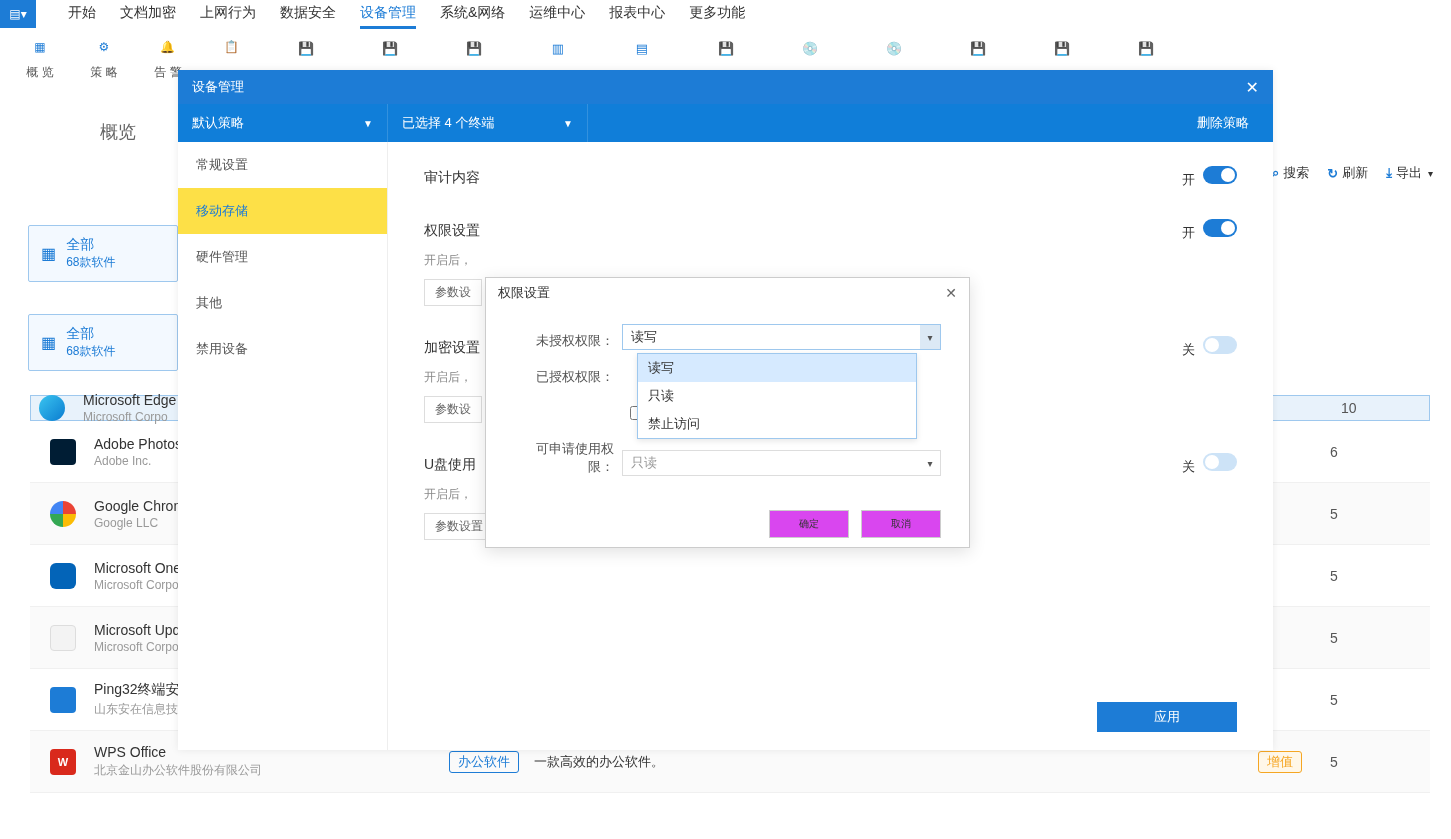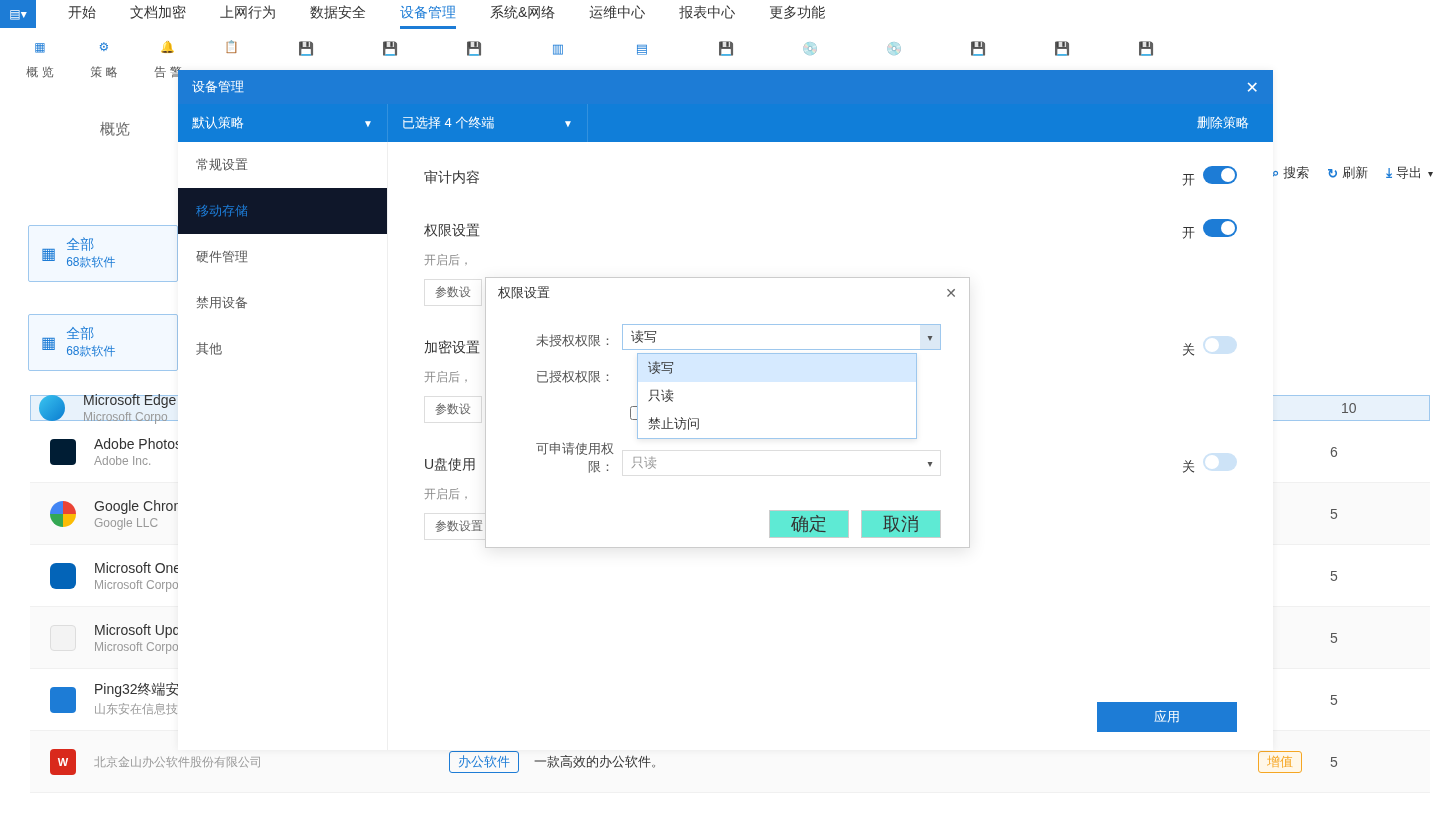--- a/index.html
+++ b/index.html
@@ -1,26 +1,26 @@
 <!DOCTYPE html>
 <html><head>
 <meta charset="utf-8">
 <style>
 *{box-sizing:border-box;margin:0;padding:0;font-family:"Microsoft YaHei",Arial,sans-serif}
 body{width:1451px;height:839px;background:#fff;overflow:hidden;position:relative;font-size:13px;color:#333}
 .topbar{display:flex;align-items:center;height:28px;background:#fff}
 .logo{width:36px;height:28px;background:#1d7cd6;display:flex;align-items:center;justify-content:center;color:#fff;font-size:12px}
-.menu{display:flex;gap:34px;padding-left:32px}
+.menu{display:flex;gap:24px;padding-left:32px}
 .menu-item{font-size:14px;padding:4px 0;cursor:pointer;color:#333}
 .menu-item.active{color:#1d7cd6;border-bottom:3px solid #1d7cd6}
 .ribbon{display:flex;gap:24px;padding:6px 20px 0 20px;height:58px;align-items:flex-start}
 .ribbon-btn{display:flex;flex-direction:column;align-items:center;gap:4px;font-size:12px;color:#555;cursor:pointer;width:40px}
 .ribbon-btn .ic{width:26px;height:26px;color:#1d7cd6;display:flex;align-items:center;justify-content:center}
 .ribbon-ic{width:28px;height:28px;color:#1d7cd6;display:flex;align-items:center;justify-content:center;margin:0 16px}
-.section-label{position:absolute;left:100px;top:120px;font-size:15px;color:#666}
+.section-label{position:absolute;left:100px;top:120px;font-size:18px;color:#666}
 .left-cards{position:absolute;left:28px;top:225px;width:150px}
 .card{border:1px solid #9ec8ee;background:#f3f9ff;border-radius:2px;padding:10px 12px;display:flex;gap:10px;align-items:center;margin-bottom:32px}
 .card .sq{color:#1d7cd6;font-size:16px}
 .card .t1{color:#1d7cd6;font-size:14px}
 .card .t2{color:#1d7cd6;font-size:12px}
 .soft-list{position:absolute;left:30px;top:395px;width:1400px}
 .soft-row{display:flex;align-items:center;height:62px;padding:0 20px;border-bottom:1px solid #f0f0f0}
 .soft-row.sel{background:#e8f2fb}
 .soft-row.striped{background:#fafafa}
 .soft-ic{width:26px;height:26px;border-radius:4px;margin-right:18px;flex-shrink:0}
@@ -41,21 +41,21 @@
 .panel-head .x{cursor:pointer;font-size:16px}
 .panel-bar{height:38px;background:#107ed9;display:flex;align-items:center;color:#fff;font-size:13px}
 .dd{display:flex;align-items:center;justify-content:space-between;height:38px;padding:0 14px;border-right:1px solid rgba(255,255,255,.15);cursor:pointer}
 .dd1{width:210px}
 .dd2{width:200px}
 .dd .arr{font-size:10px}
 .panel-bar .del{margin-left:auto;padding:0 24px;cursor:pointer}
 .panel-body{flex:1;display:flex}
 .side{width:210px;border-right:1px solid #eee}
 .side-item{padding:14px 18px;font-size:13px;color:#555;cursor:pointer}
-.side-item.active{background:#0f172a;color:#1d7cd6}
+.side-item.active{background:#fde047;color:#1d7cd6}
 .content{flex:1;padding:24px 36px;position:relative;overflow:auto}
 .sect{margin-bottom:30px}
 .sect .title{font-size:14px;color:#333;display:flex;justify-content:space-between;align-items:center}
 .sect .desc{font-size:12px;color:#888;margin-top:10px}
 .toggle{width:34px;height:18px;border-radius:9px;background:#1d7cd6;position:relative;display:inline-block}
 .toggle::after{content:"";position:absolute;width:14px;height:14px;background:#fff;border-radius:50%;top:2px;right:2px}
 .toggle.off::after{left:2px;right:auto}
 .tlabel{font-size:13px;color:#333;margin-right:8px}
 .param-btn{display:inline-block;border:1px solid #ddd;padding:4px 10px;font-size:12px;color:#666;margin-top:10px;cursor:pointer;background:#fff}
 .apply-btn{position:absolute;right:36px;bottom:18px;width:140px;height:30px;background:#1d7cd6;color:#fff;display:flex;align-items:center;justify-content:center;font-size:13px;cursor:pointer}
@@ -67,21 +67,21 @@
 .frow{display:flex;align-items:flex-end;margin-bottom:18px;font-size:13px}
 .frow label{width:108px;text-align:right;color:#555;padding-right:8px}
 .sel{flex:1;height:26px;border:1px solid #9ec8ee;background:#fff;display:flex;align-items:center;padding:0 8px;font-size:13px;color:#333;position:relative;cursor:pointer}
 .sel.plain{border-color:#ddd}
 .sel .arr{position:absolute;right:0;top:0;width:20px;height:100%;background:#dce9f5;display:flex;align-items:center;justify-content:center;font-size:10px;color:#555}
 .sel.plain .arr{background:transparent}
 .chk{display:flex;align-items:center;gap:6px;font-size:13px;color:#555;margin-left:116px;margin-bottom:18px}
 .chk input{width:14px;height:14px}
 .gear{color:#999;margin-left:6px}
 .dialog-foot{display:flex;justify-content:flex-end;gap:12px;padding:0 28px}
-.dlg-btn{width:80px;height:28px;border:1px solid #ccc;background:#5eead4;display:flex;align-items:center;justify-content:center;font-size:18px;cursor:pointer}
+.dlg-btn{width:80px;height:28px;border:1px solid #ccc;background:#d946ef;display:flex;align-items:center;justify-content:center;font-size:10px;cursor:pointer}
 
 .droplist{position:absolute;left:637px;top:353px;width:280px;background:#fff;border:1px solid #9ec8ee;z-index:30;box-shadow:0 2px 6px rgba(0,0,0,.1)}
 .droplist .opt{padding:5px 10px;font-size:13px;cursor:pointer}
 .droplist .opt.hl{background:#d6eaff}
 </style>
 </head>
 <body>
 
 <div class="topbar">
   <div class="logo">▤▾</div>
@@ -219,20 +219,21 @@
         <div class="n">Ping32终端安全</div>
         <div class="v">山东安在信息技术</div>
       </div>
     <div class="soft-tag"></div>
       <div class="soft-desc"></div>
       <div class="soft-num">5</div>
   </div>
   <div class="soft-row striped">
     <div class="soft-ic" style="background:#d9291c;color:#fff;display:flex;align-items:center;justify-content:center;font-size:11px;font-weight:bold">W</div>
     <div class="soft-info">
+        <div class="n">WPS Office</div>
         <div class="v">北京金山办公软件股份有限公司</div>
       </div>
     <div class="soft-tag"><span class="tag">办公软件</span></div>
     <div class="soft-desc">一款高效的办公软件。</div>
     <div style="flex:0 0 100px;text-align:center"><span class="tag orange">增值</span></div>
     <div class="soft-num">5</div>
   </div>
 </div>
 
 <div class="panel">
@@ -249,22 +250,22 @@
         <span>已选择 4 个终端</span>
         <span class="arr">▼</span>
       </div>
     <div class="del">删除策略</div>
   </div>
   <div class="panel-body">
     <div class="side">
       <div class="side-item">常规设置</div>
       <div class="side-item active">移动存储</div>
       <div class="side-item">硬件管理</div>
+      <div class="side-item">其他</div>
       <div class="side-item">禁用设备</div>
-      <div class="side-item">其他</div>
     </div>
     <div class="content">
       <div class="sect">
         <div class="title">
             <span>审计内容</span>
           <span><span class="tlabel">开</span><span class="toggle"></span></span>
           </div>
       </div>
       <div class="sect">
         <div class="title">

